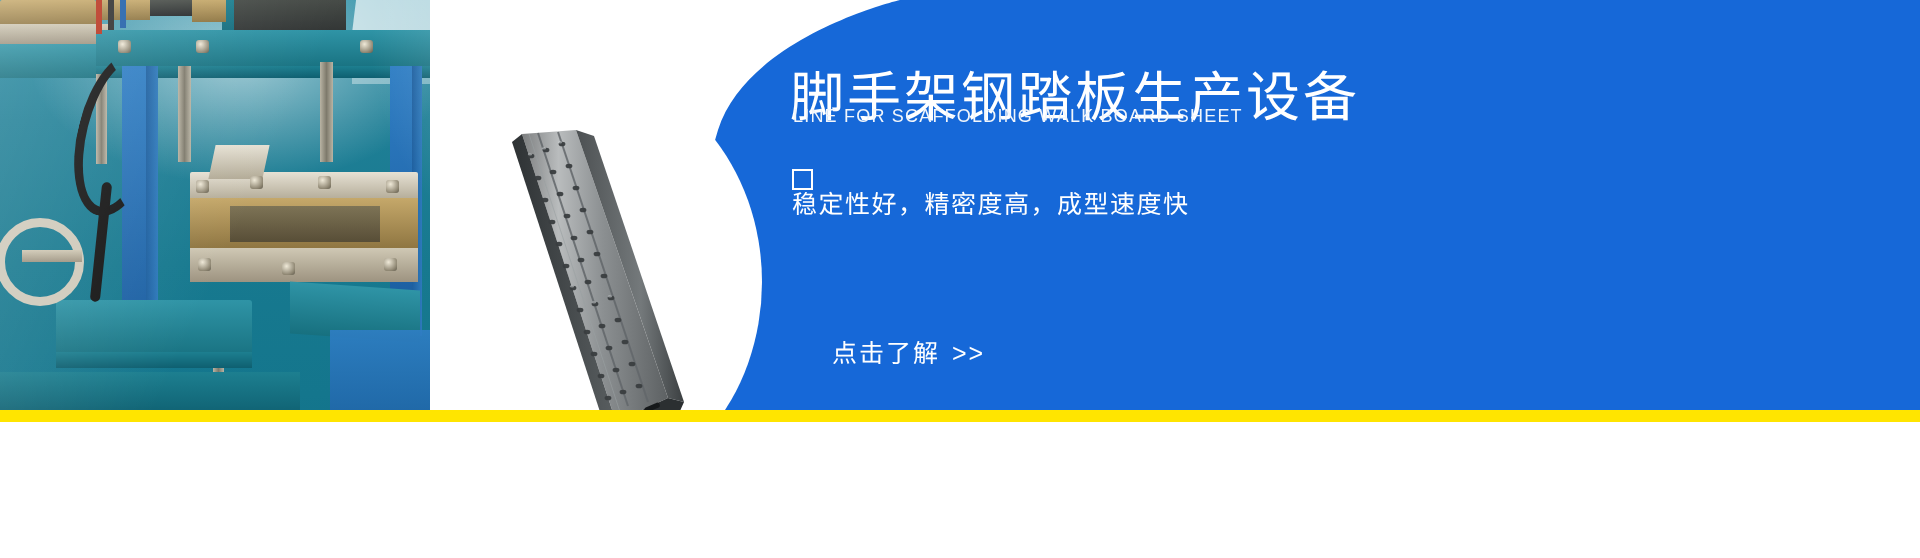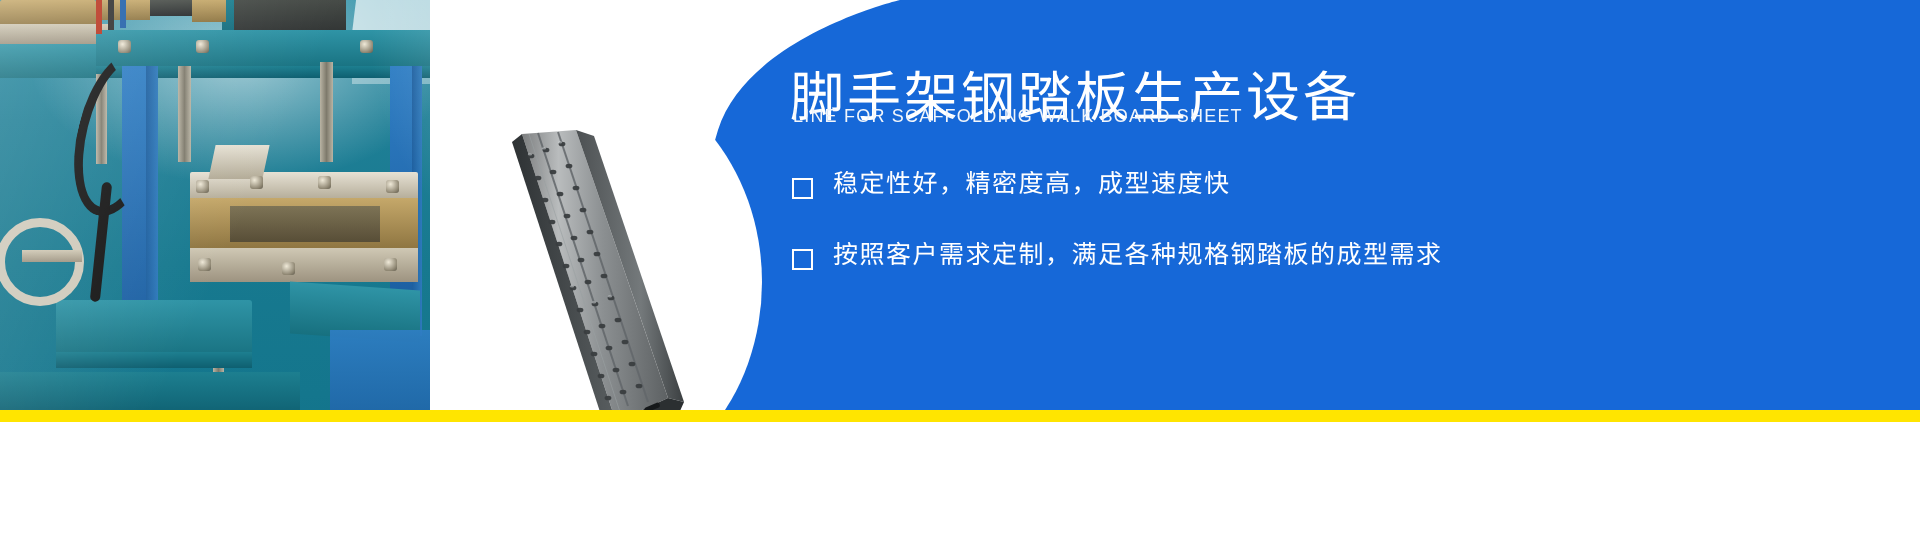--- a/index.html
+++ b/index.html
@@ -131,22 +131,23 @@
     color: #f2f6fb;
   }
   .bullets {
     position: absolute;
     left: 2px;
     top: 168px;
     width: 1000px;
   }
   .bullet {
     display: flex;
-    align-items: flex-end;
+    align-items: flex-start;
     margin-bottom: 41px;
+    flex-direction: column;
   }
   .bullet-box {
     flex: 0 0 auto;
     width: 17px;
     height: 17px;
     border: 2px solid #ffffff;
     margin-right: 20px;
     position: relative;
     top: 1px;
   }
@@ -352,25 +353,24 @@
 
     <div class="subtitle">LINE FOR SCAFFOLDING WALK BOARD SHEET</div>
 
     <div class="bullets">
 
       <div class="bullet">
         <span class="bullet-box"></span>
         <span class="bullet-text">稳定性好，精密度高，成型速度快</span>
       </div>
 
-      <div class="bullet">
-        <span class="bullet-box"></span>
-        <span class="bullet-text">按照客户需求定制，满足各种规格钢踏板的成型需求</span>
-      </div>
 
     </div>
 
+    <a class="cta" href="#">
+      <span>点击了解</span><span class="arrows">&gt;&gt;</span>
+    </a>
 
   </div>
 
   <div class="bottom-strip"></div>
 
 </div>
 
 </body></html>

